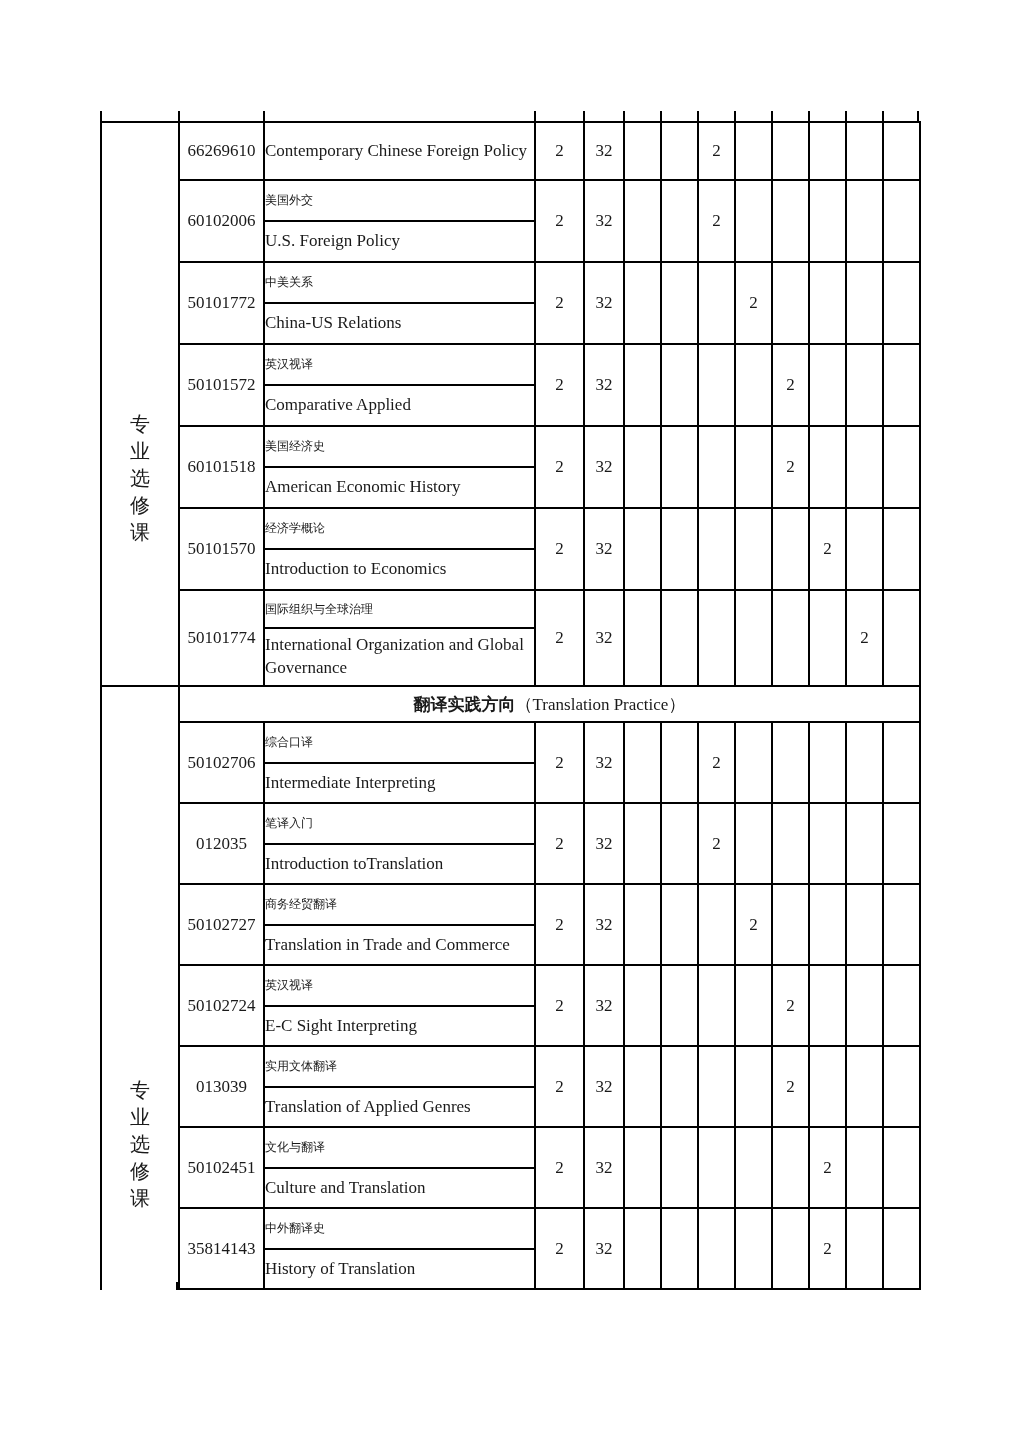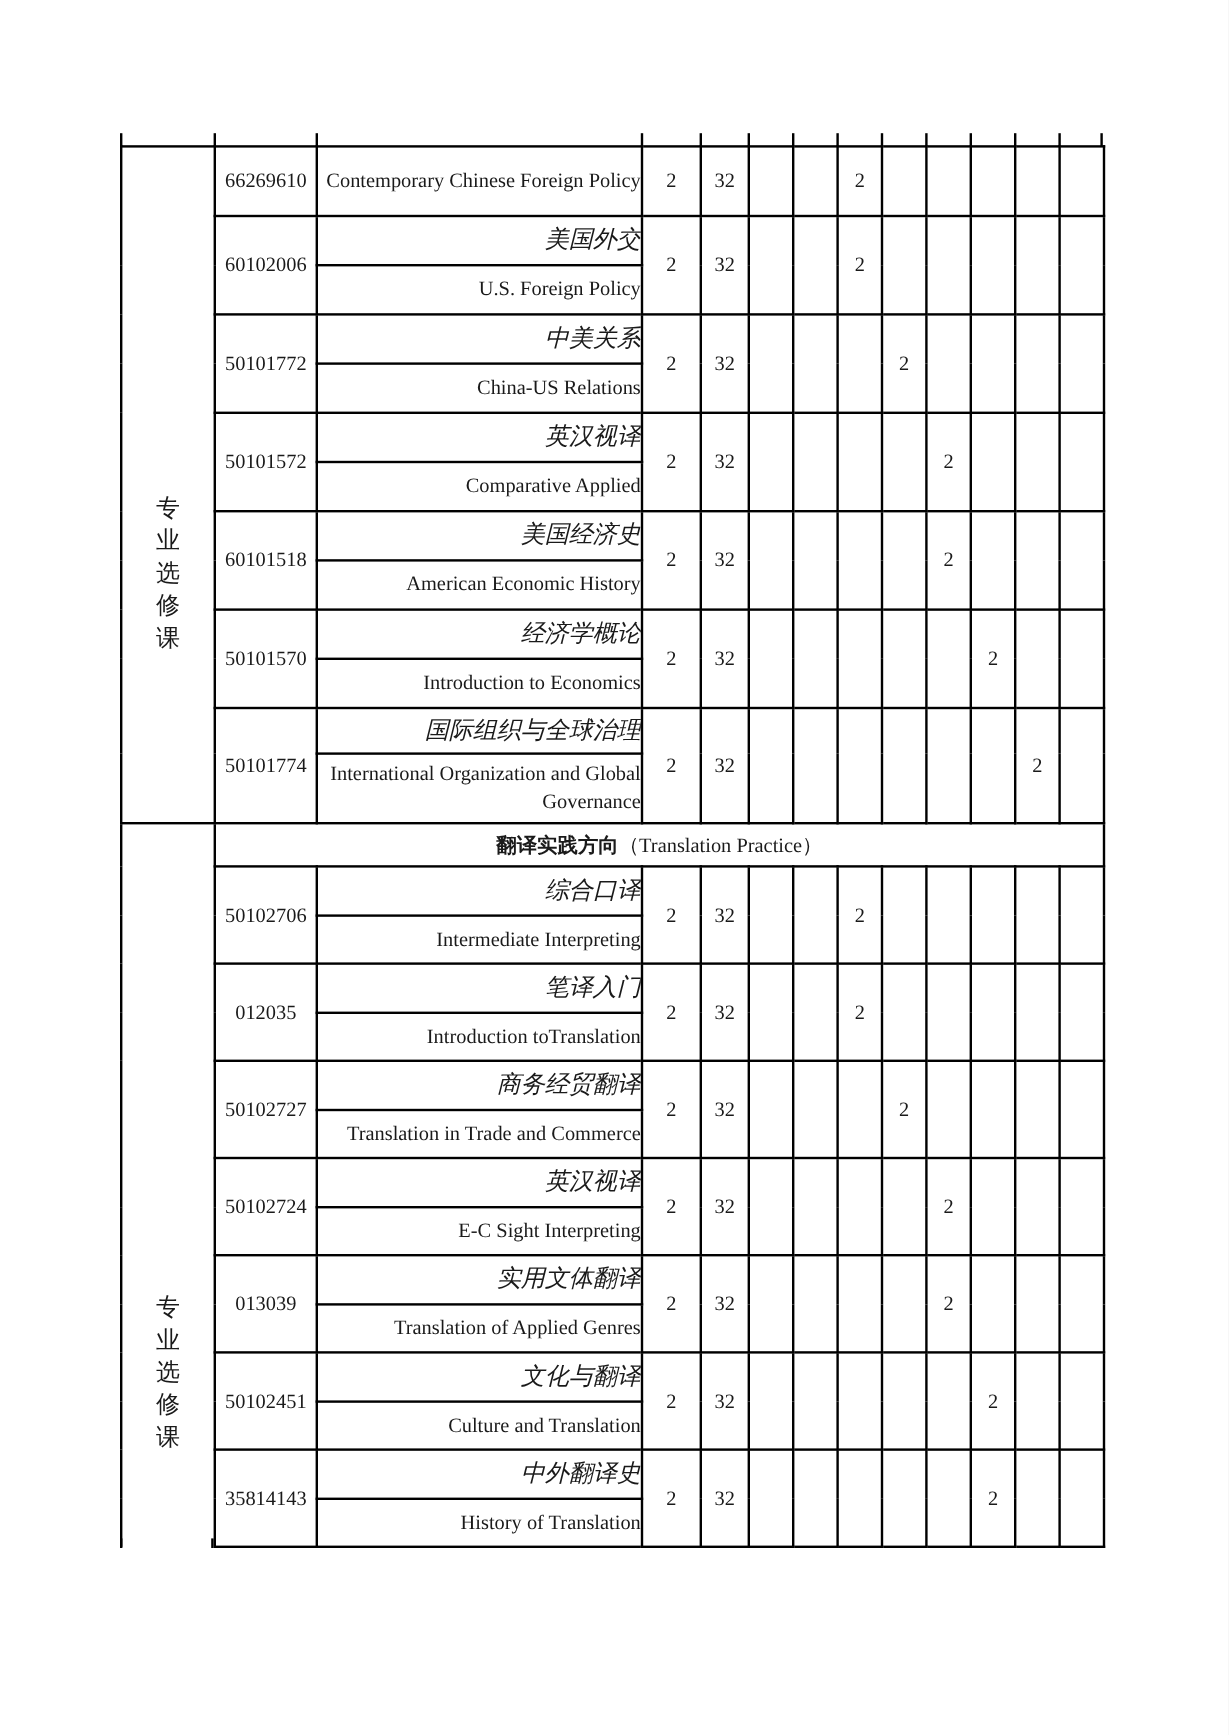--- a/index.html
+++ b/index.html
@@ -21,25 +21,25 @@
     border:2px solid #000;
     padding:0;
     vertical-align:middle;
     font-size:17px;
     color:#1a1a1a;
     overflow:hidden;
   }
   td.code,td.num{text-align:center;}
   td.name{
     border-width:3px;
-    text-align:right;
+    text-align:left;
     padding:2px 4px 2px 7px;
     line-height:1.35;
   }
-  td.name.zh{font-size:20px;font-style:italic;}
+  td.name.zh{font-size:12px;}
   td.no-top{border-top:none;}
   td.side{
     border-top:none;
     vertical-align:top;
   }
   td.side.open-bottom{border-bottom:none;border-top:2px solid #000;}
   td.side .vlabel{
     display:flex;flex-direction:column;align-items:center;
     font-size:20px;line-height:27px;
     letter-spacing:0;

